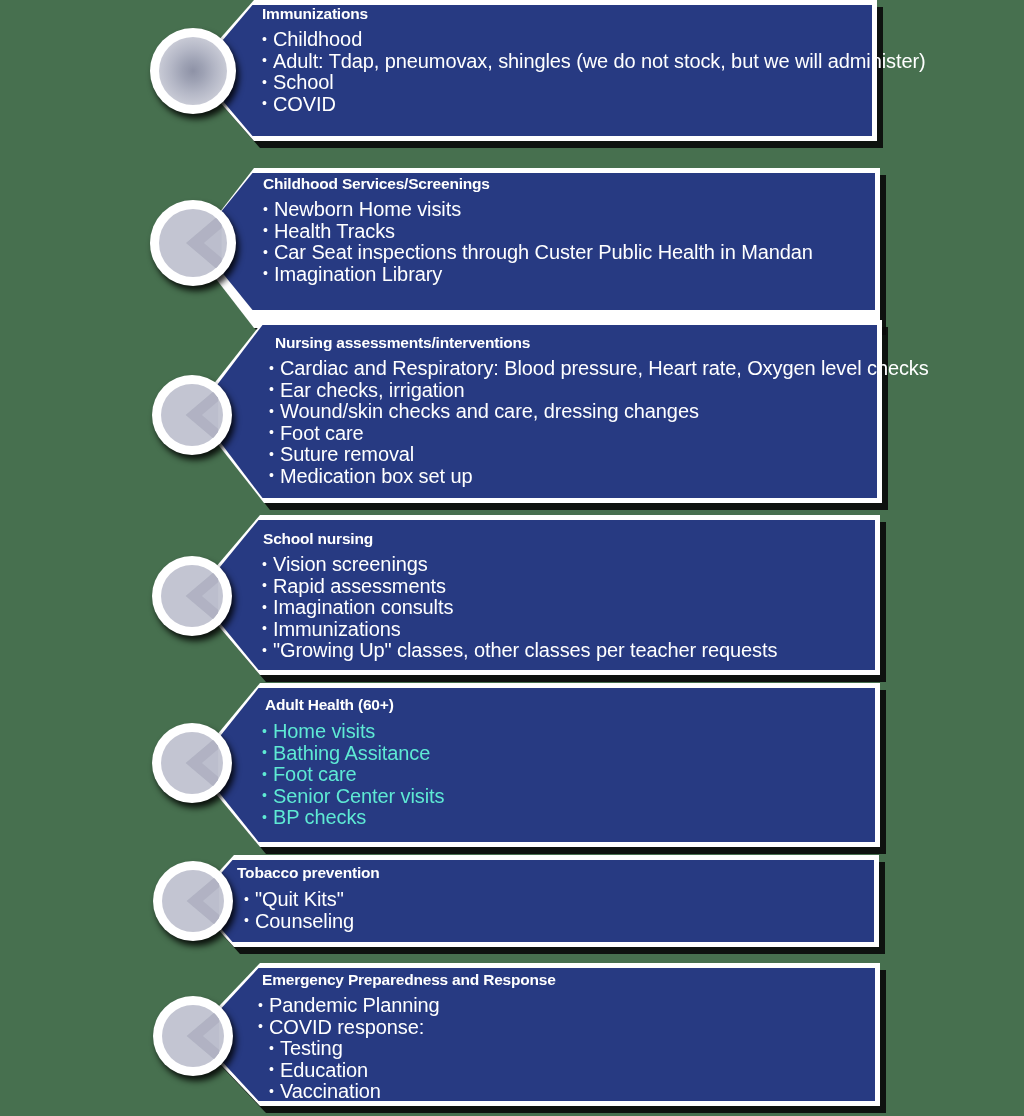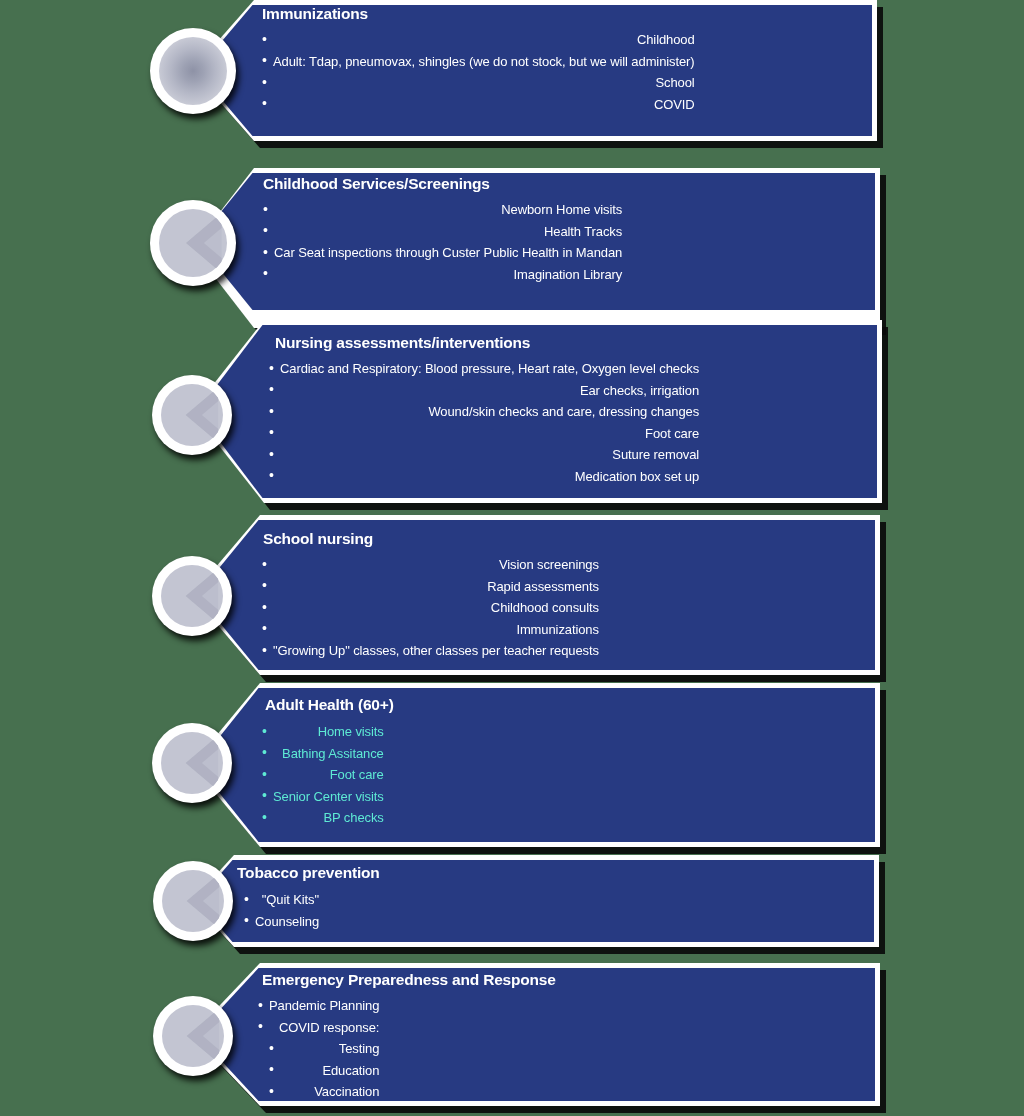--- a/index.html
+++ b/index.html
@@ -67,36 +67,35 @@
 
   
   .shadow-layer, .frame-layer { }
 
   
   .content {
     position: absolute;
     top: 0;
     color: #ffffff;
     z-index: 5;
-    text-align: right;
   }
   .blk-title {
     font-size: 15.5px;
     font-weight: bold;
     letter-spacing: -0.2px;
     line-height: 1.1;
     white-space: nowrap;
   }
   .bullets {
     list-style: none;
     margin: 0;
     padding: 0;
   }
   .bullets li {
-    font-size: 13px;
+    font-size: 20px;
     line-height: 21.6px;
     letter-spacing: -0.1px;
     white-space: nowrap;
     position: relative;
     padding-left: 11px;
   }
   .bullets li::before {
     content: "\2022";
     position: absolute;
     left: 0;
@@ -218,21 +217,21 @@
     <div class="block" style="top: 515px; height: 160px;">
       <div class="shape-wrap" style="left: 192px; width: 688px;">
         <div class="shadow-layer" style="clip-path: polygon(9.884% 0%, 100% 0%, 100% 100%, 9.884% 100%, 0% 50%); background: rgb(10, 10, 10);"></div>
         <div class="frame-layer" style="clip-path: polygon(9.884% 0%, 100% 0%, 100% 100%, 9.884% 100%, 0% 50%); background: rgb(255, 255, 255);"></div>
         <div class="fill-layer" style="left: 5px; top: 5px; width: 678px; height: 150px; clip-path: polygon(9.071% 0%, 100% 0%, 100% 100%, 9.071% 100%, 0% 50%); background: rgb(39, 58, 130);"></div>
       </div>
       <div class="content blk-title" style="left: 263px; top: 15px; color: rgb(255, 255, 255);">School nursing</div>
       <ul class="content bullets" style="left: 262px; top: 39px; color: rgb(255, 255, 255);">
         <li>Vision screenings</li>
         <li>Rapid assessments</li>
-        <li>Childhood consults</li>
+        <li>Imagination consults</li>
         <li>Immunizations</li>
         <li>"Growing Up" classes, other classes per teacher requests</li>
       </ul>
       <div class="node" style="left: 152px; top: 41px; width: 80px; height: 80px;">
         <div class="ring" style="background: rgb(255, 255, 255);"></div>
         <div class="disc" style="background: rgb(195, 197, 210);">
           <div class="chev">
             <svg viewBox="0 0 100 100" preserveAspectRatio="none">
               <path d="M92 6 L40 50 L92 94 L92 72 L66 50 L92 28 Z" fill="#a9abbb" opacity="0.95"></path>
               <path d="M92 6 L40 50 L92 94 L92 50 Z" fill="#b6b8c8" opacity="0.55"></path>

